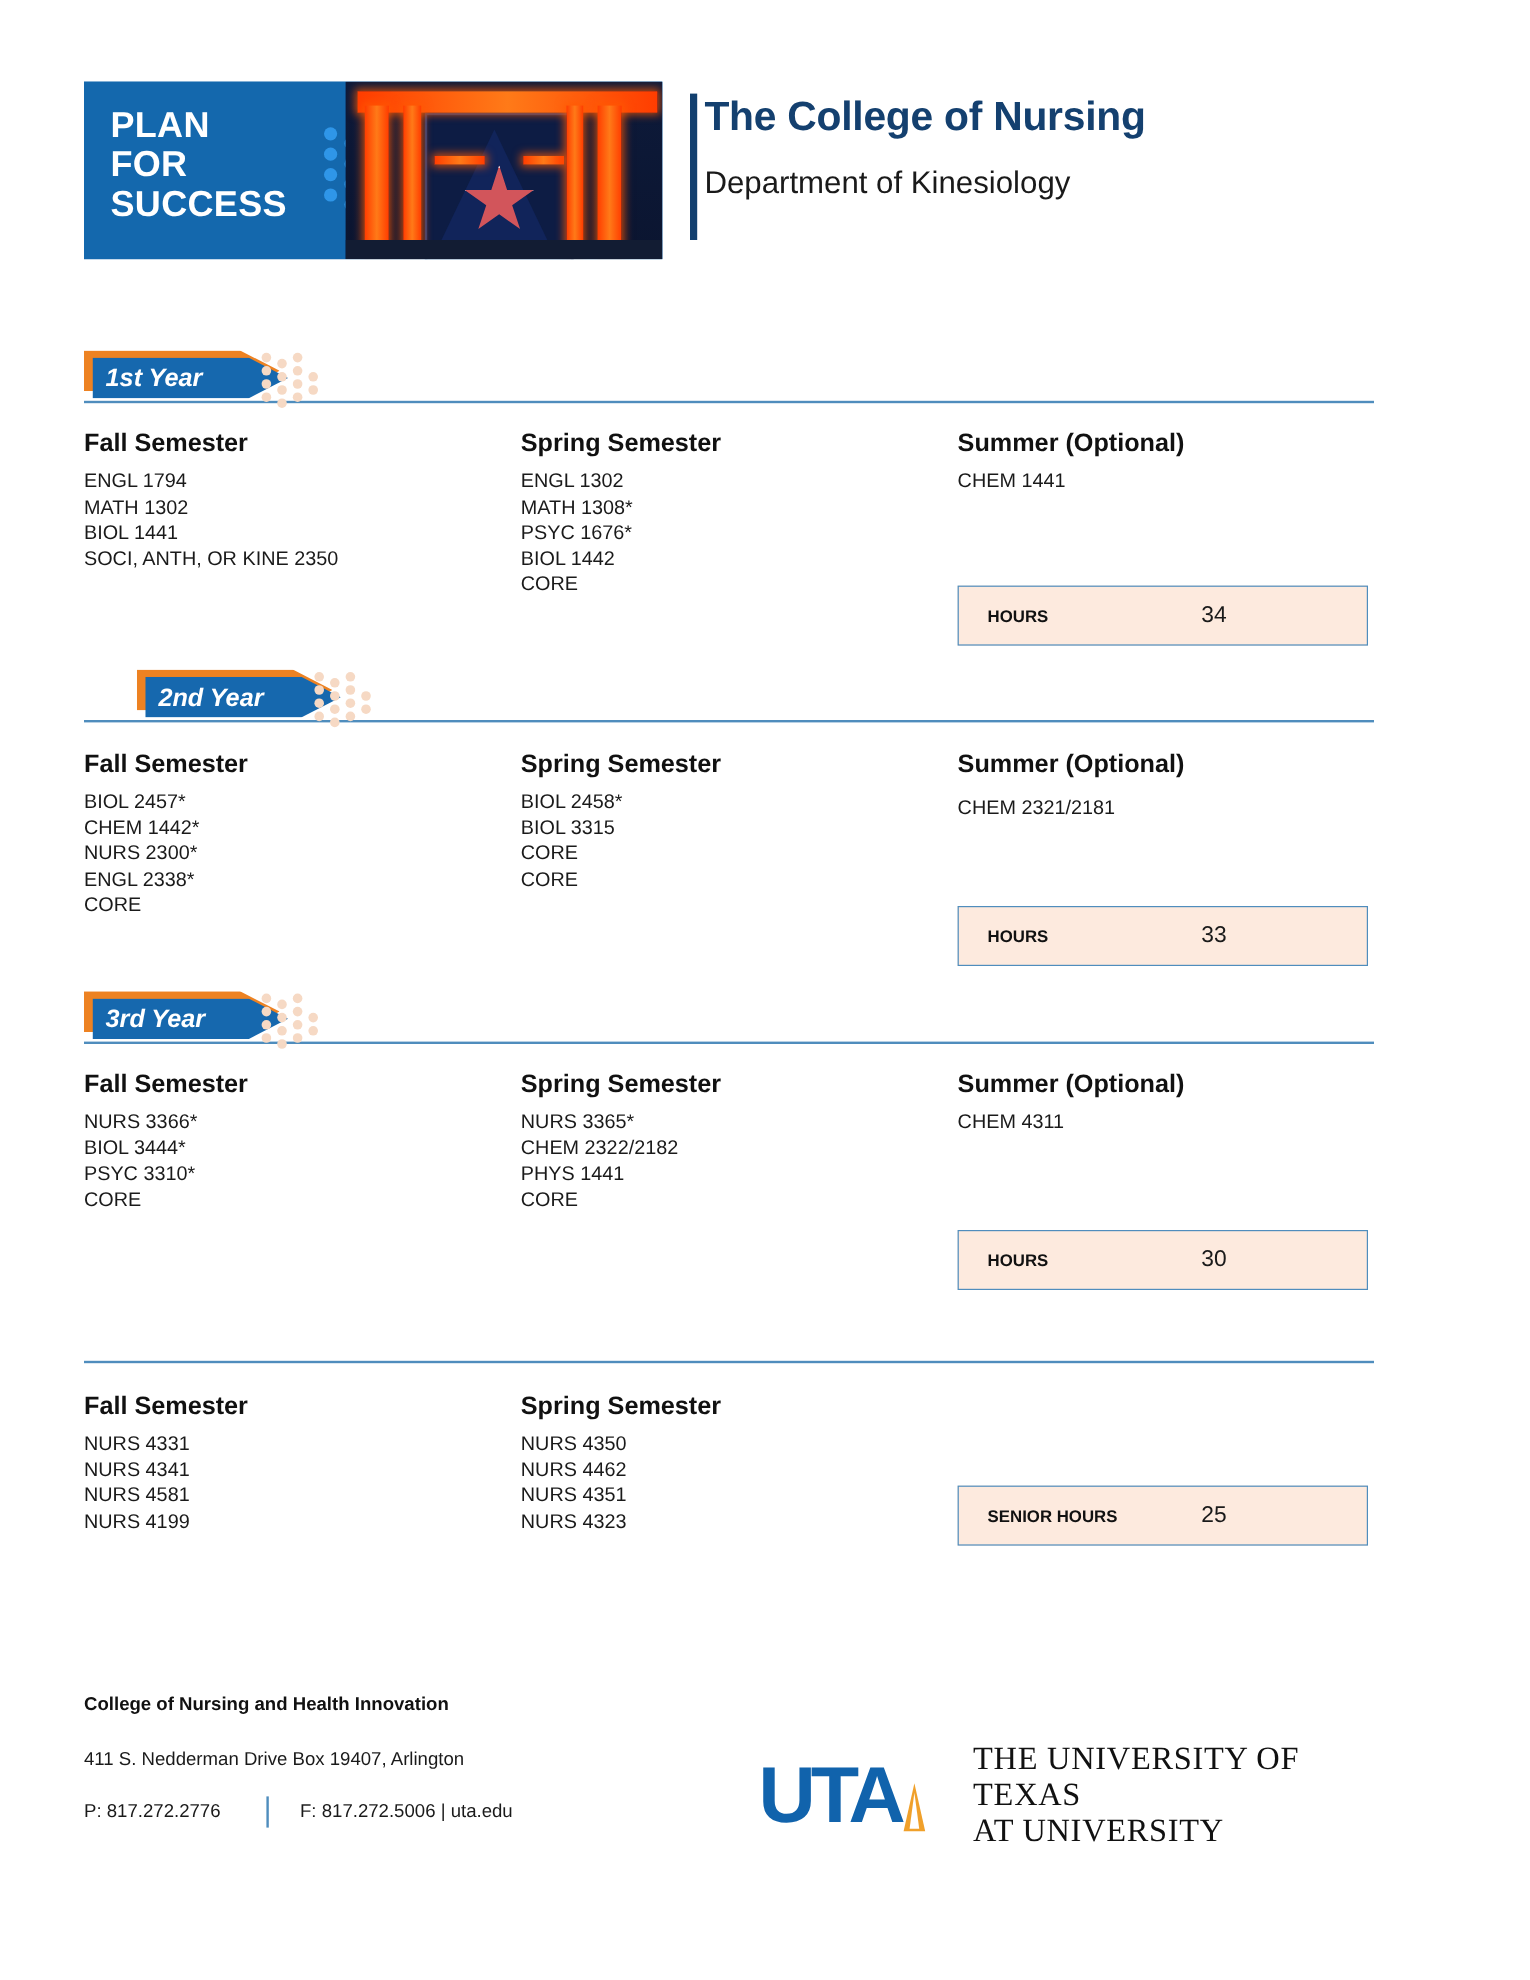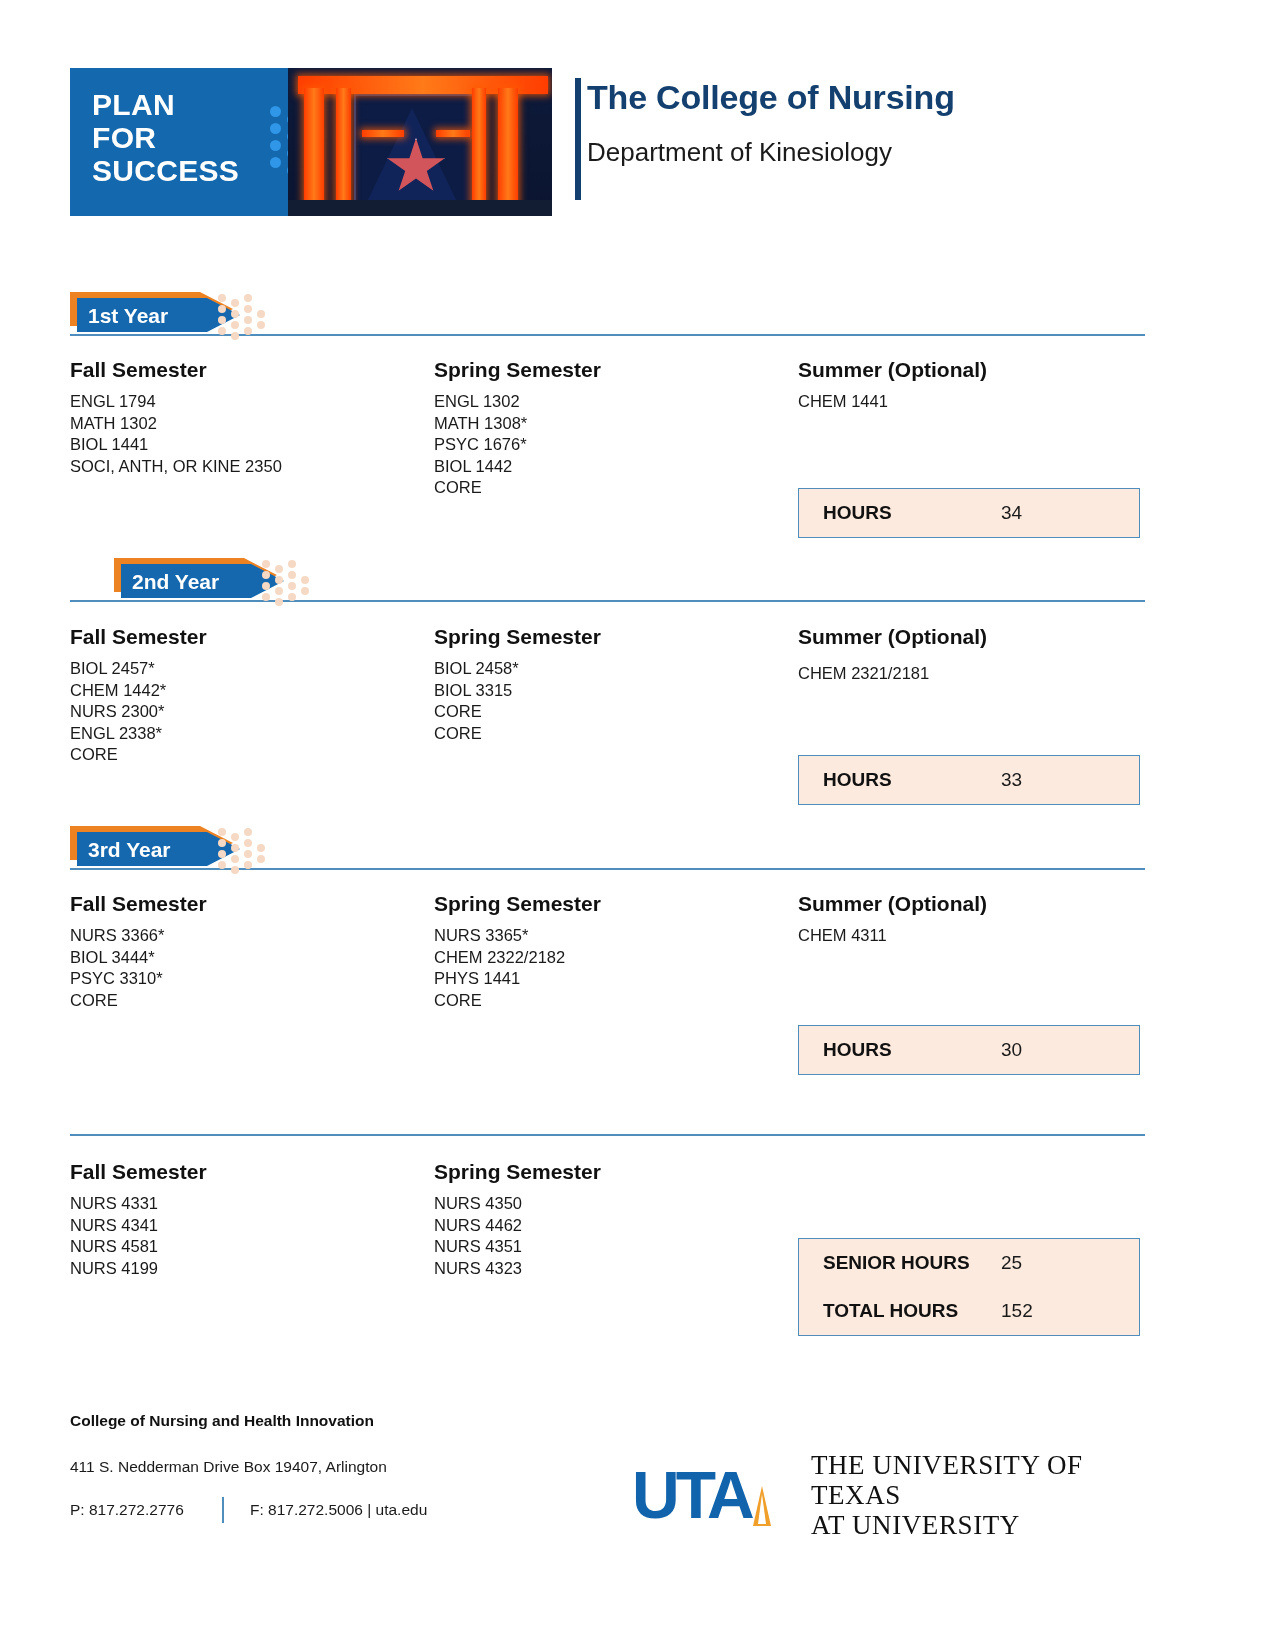--- a/index.html
+++ b/index.html
@@ -139,21 +139,21 @@
   .head-degree {
     position: absolute;
     left: 517px;
     top: 116px;
     font-size: 21px;
     font-weight: bold;
     color: #111111;
   }
 
   
-  .year-block { position: absolute; left: 70px; width: 1075px; }
+  .year-block { position: absolute; left: 70px; width: 1075px; font-style: italic; }
 
   .year-banner {
     position: relative;
     height: 40px;
     width: 230px;
   }
   .chev-orange {
     position: absolute;
     left: 0; top: 0;
     width: 163px; height: 34px;
@@ -226,21 +226,21 @@
     border: 1px solid #4f8dbd;
     box-sizing: border-box;
   }
   .hours-row {
     display: flex;
     align-items: center;
     height: 48px;
     padding: 0 0 0 24px;
   }
   .hours-label {
-    font-size: 19px;
+    font-size: 14px;
     font-weight: bold;
     color: #111111;
     width: 178px;
     white-space: nowrap;
   }
   .hours-value {
     font-size: 19px;
     color: #1a1a1a;
   }
 
@@ -535,24 +535,20 @@
       <div class="course">NURS 4350</div>
       <div class="course">NURS 4462</div>
       <div class="course">NURS 4351</div>
       <div class="course">NURS 4323</div>
     </div>
     <div class="hours-box" style="top: 1238px;">
       <div class="hours-row">
         <span class="hours-label">SENIOR HOURS</span>
         <span class="hours-value">25</span>
       </div>
-      <div class="hours-row">
-        <span class="hours-label">TOTAL HOURS</span>
-        <span class="hours-value">152</span>
-      </div>
     </div>
   </div>
 
 <div class="footer">
   <div class="f-org">College of Nursing and Health Innovation</div>
   <div class="f-addr">411 S. Nedderman Drive Box 19407, Arlington</div>
   <div class="f-contact">
     <span class="f-phone">P: 817.272.2776</span>
     <span class="f-divider"></span>
     <span>F: 817.272.5006 | uta.edu</span>

